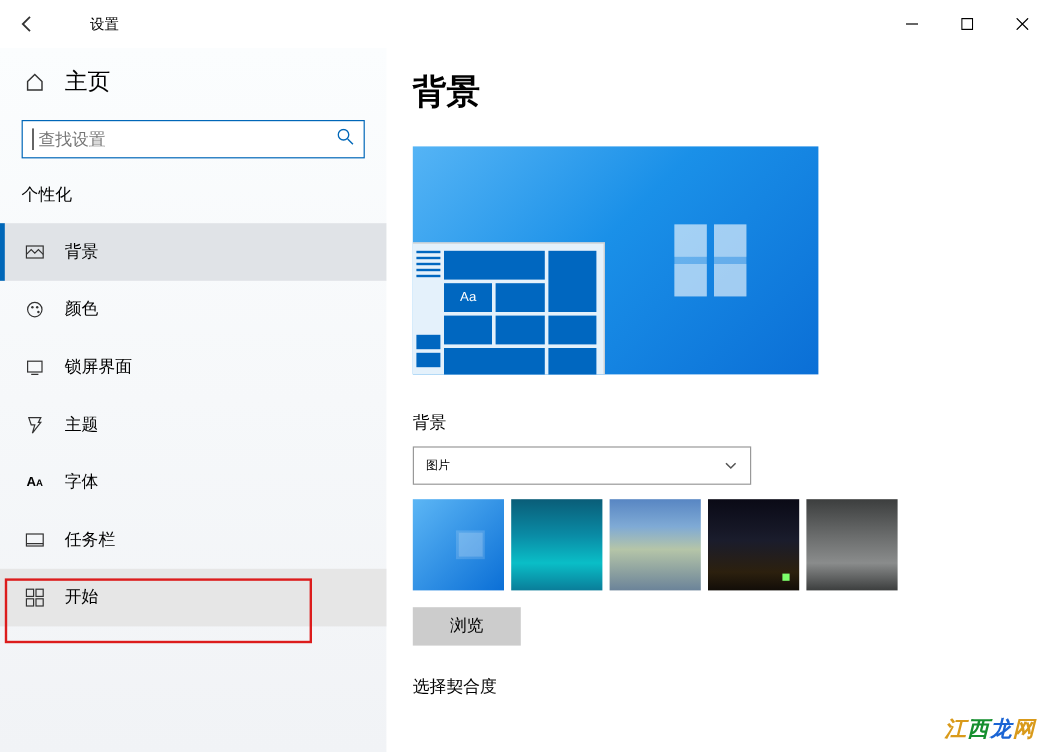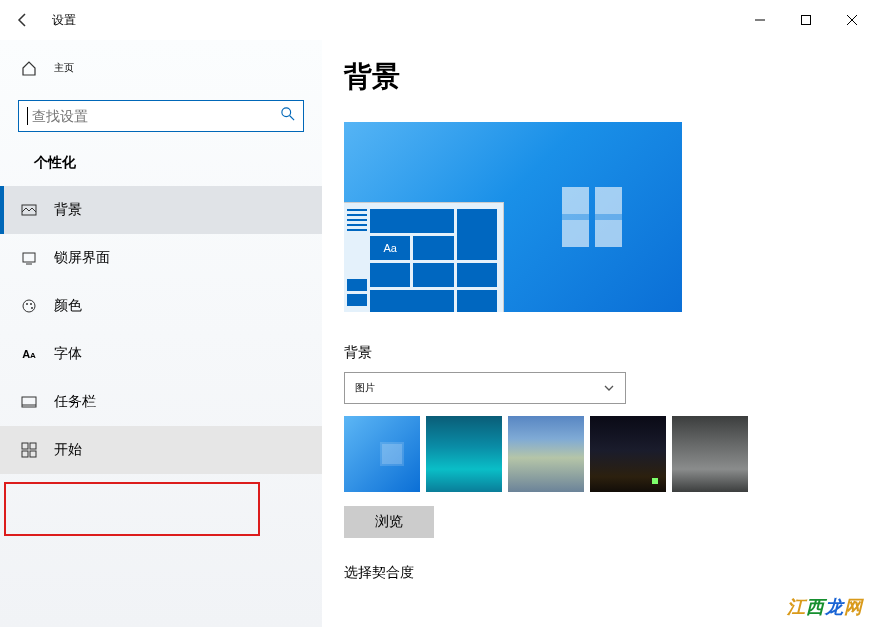--- a/index.html
+++ b/index.html
@@ -1,35 +1,35 @@
 <!DOCTYPE html>
 <html><head>
   <meta charset="utf-8">
   <style>
     * { margin: 0; padding: 0; box-sizing: border-box; font-family: "Microsoft YaHei", "Segoe UI", sans-serif; }
     body { width: 875px; height: 627px; background: #fff; overflow: hidden; position: relative; }
     
     .titlebar { height: 40px; display: flex; align-items: center; }
     .back-btn { width: 46px; height: 40px; display: flex; align-items: center; justify-content: center; cursor: pointer; }
-    .titlebar-title { font-size: 12px; margin-left: 6px; }
+    .titlebar-title { font-size: 12px; margin-left: 29px; }
     .window-controls { margin-left: auto; display: flex; }
     .wc { width: 46px; height: 28px; display: flex; align-items: center; justify-content: center; cursor: pointer; }
     
     .content { display: flex; height: calc(100% - 40px); }
     
     .sidebar { width: 322px; background: linear-gradient(to bottom, #fbfdfe, #f1f3f6); padding-top: 10px; position: relative; }
     .home-row { display: flex; align-items: center; height: 36px; padding-left: 20px; gap: 16px; cursor: pointer; }
-    .home-row span.label { font-size: 10px; }
+    .home-row span.label { font-size: 19px; }
     
     .search-box { margin: 14px 18px 0 18px; border: 1px solid #0067b8; height: 32px; display: flex; align-items: center; padding: 0 8px; background: #fff; }
     .search-box input { border: none; outline: none; flex: 1; font-size: 14px; background: transparent; }
     .search-box .cursor { width: 1px; height: 18px; background: #000; margin-right: 4px; }
     .search-icon { color: #0067b8; }
     
-    .section-title { font-size: 14px; font-weight: 700; padding: 22px 18px 14px 18px; margin-left: 16px; }
+    .section-title { font-size: 14px; font-weight: 400; padding: 22px 18px 14px 18px; }
     
     .nav-item { display: flex; align-items: center; height: 48px; padding-left: 20px; gap: 16px; cursor: pointer; position: relative; }
     .nav-item .label { font-size: 14px; }
     .nav-item.selected { background: #e0e3e7; }
     .nav-item.selected::before { content: ''; position: absolute; left: 0; top: 0; bottom: 0; width: 4px; background: #0067b8; }
     .nav-item.highlight-frame { background: #e6e6e6; }
     .nav-icon { width: 18px; display: flex; justify-content: center; }
     
     .red-box { position: absolute; left: 4px; top: 442px; width: 256px; height: 54px; border: 2px solid #dc1c1c; pointer-events: none; }
     
@@ -132,36 +132,44 @@
           <svg width="16" height="16" viewBox="0 0 16 16">
             <rect x="1" y="3" width="14" height="10" stroke="#333" fill="none"></rect>
             <path d="M1 10 L5 6 L8 9 L11 6 L15 10" stroke="#333" fill="none"></path>
           </svg>
         </span>
       <span class="label">背景</span>
     </div>
     <div class="nav-item">
       <span class="nav-icon">
           <svg width="16" height="16" viewBox="0 0 16 16">
-            <rect x="2" y="3" width="12" height="9" stroke="#333" fill="none"></rect>
-            <line x1="5" y1="14" x2="11" y2="14" stroke="#333"></line>
-          </svg>
-        </span>
-      <span class="label">锁屏界面</span>
-    </div>
-    <div class="nav-item">
-      <span class="nav-icon">
-          <svg width="16" height="16" viewBox="0 0 16 16">
             <circle cx="8" cy="8" r="6" stroke="#333" fill="none"></circle>
             <circle cx="6" cy="6" r="1" fill="#333"></circle>
             <circle cx="10" cy="6" r="1" fill="#333"></circle>
             <circle cx="11" cy="10" r="1" fill="#333"></circle>
           </svg>
         </span>
       <span class="label">颜色</span>
+    </div>
+    <div class="nav-item">
+      <span class="nav-icon">
+          <svg width="16" height="16" viewBox="0 0 16 16">
+            <rect x="2" y="3" width="12" height="9" stroke="#333" fill="none"></rect>
+            <line x1="5" y1="14" x2="11" y2="14" stroke="#333"></line>
+          </svg>
+        </span>
+      <span class="label">锁屏界面</span>
+    </div>
+    <div class="nav-item">
+      <span class="nav-icon">
+          <svg width="16" height="16" viewBox="0 0 16 16">
+            <path d="M3 2 L13 2 L11 6 L13 6 L6 15 L8 8 L5 8 Z" stroke="#333" fill="none"></path>
+          </svg>
+        </span>
+      <span class="label">主题</span>
     </div>
     <div class="nav-item">
       <span class="nav-icon">
           <span style="font-size:11px;font-weight:bold;">A<span style="font-size:8px;">A</span></span>
         </span>
       <span class="label">字体</span>
     </div>
     <div class="nav-item">
       <span class="nav-icon">
           <svg width="16" height="16" viewBox="0 0 16 16">

